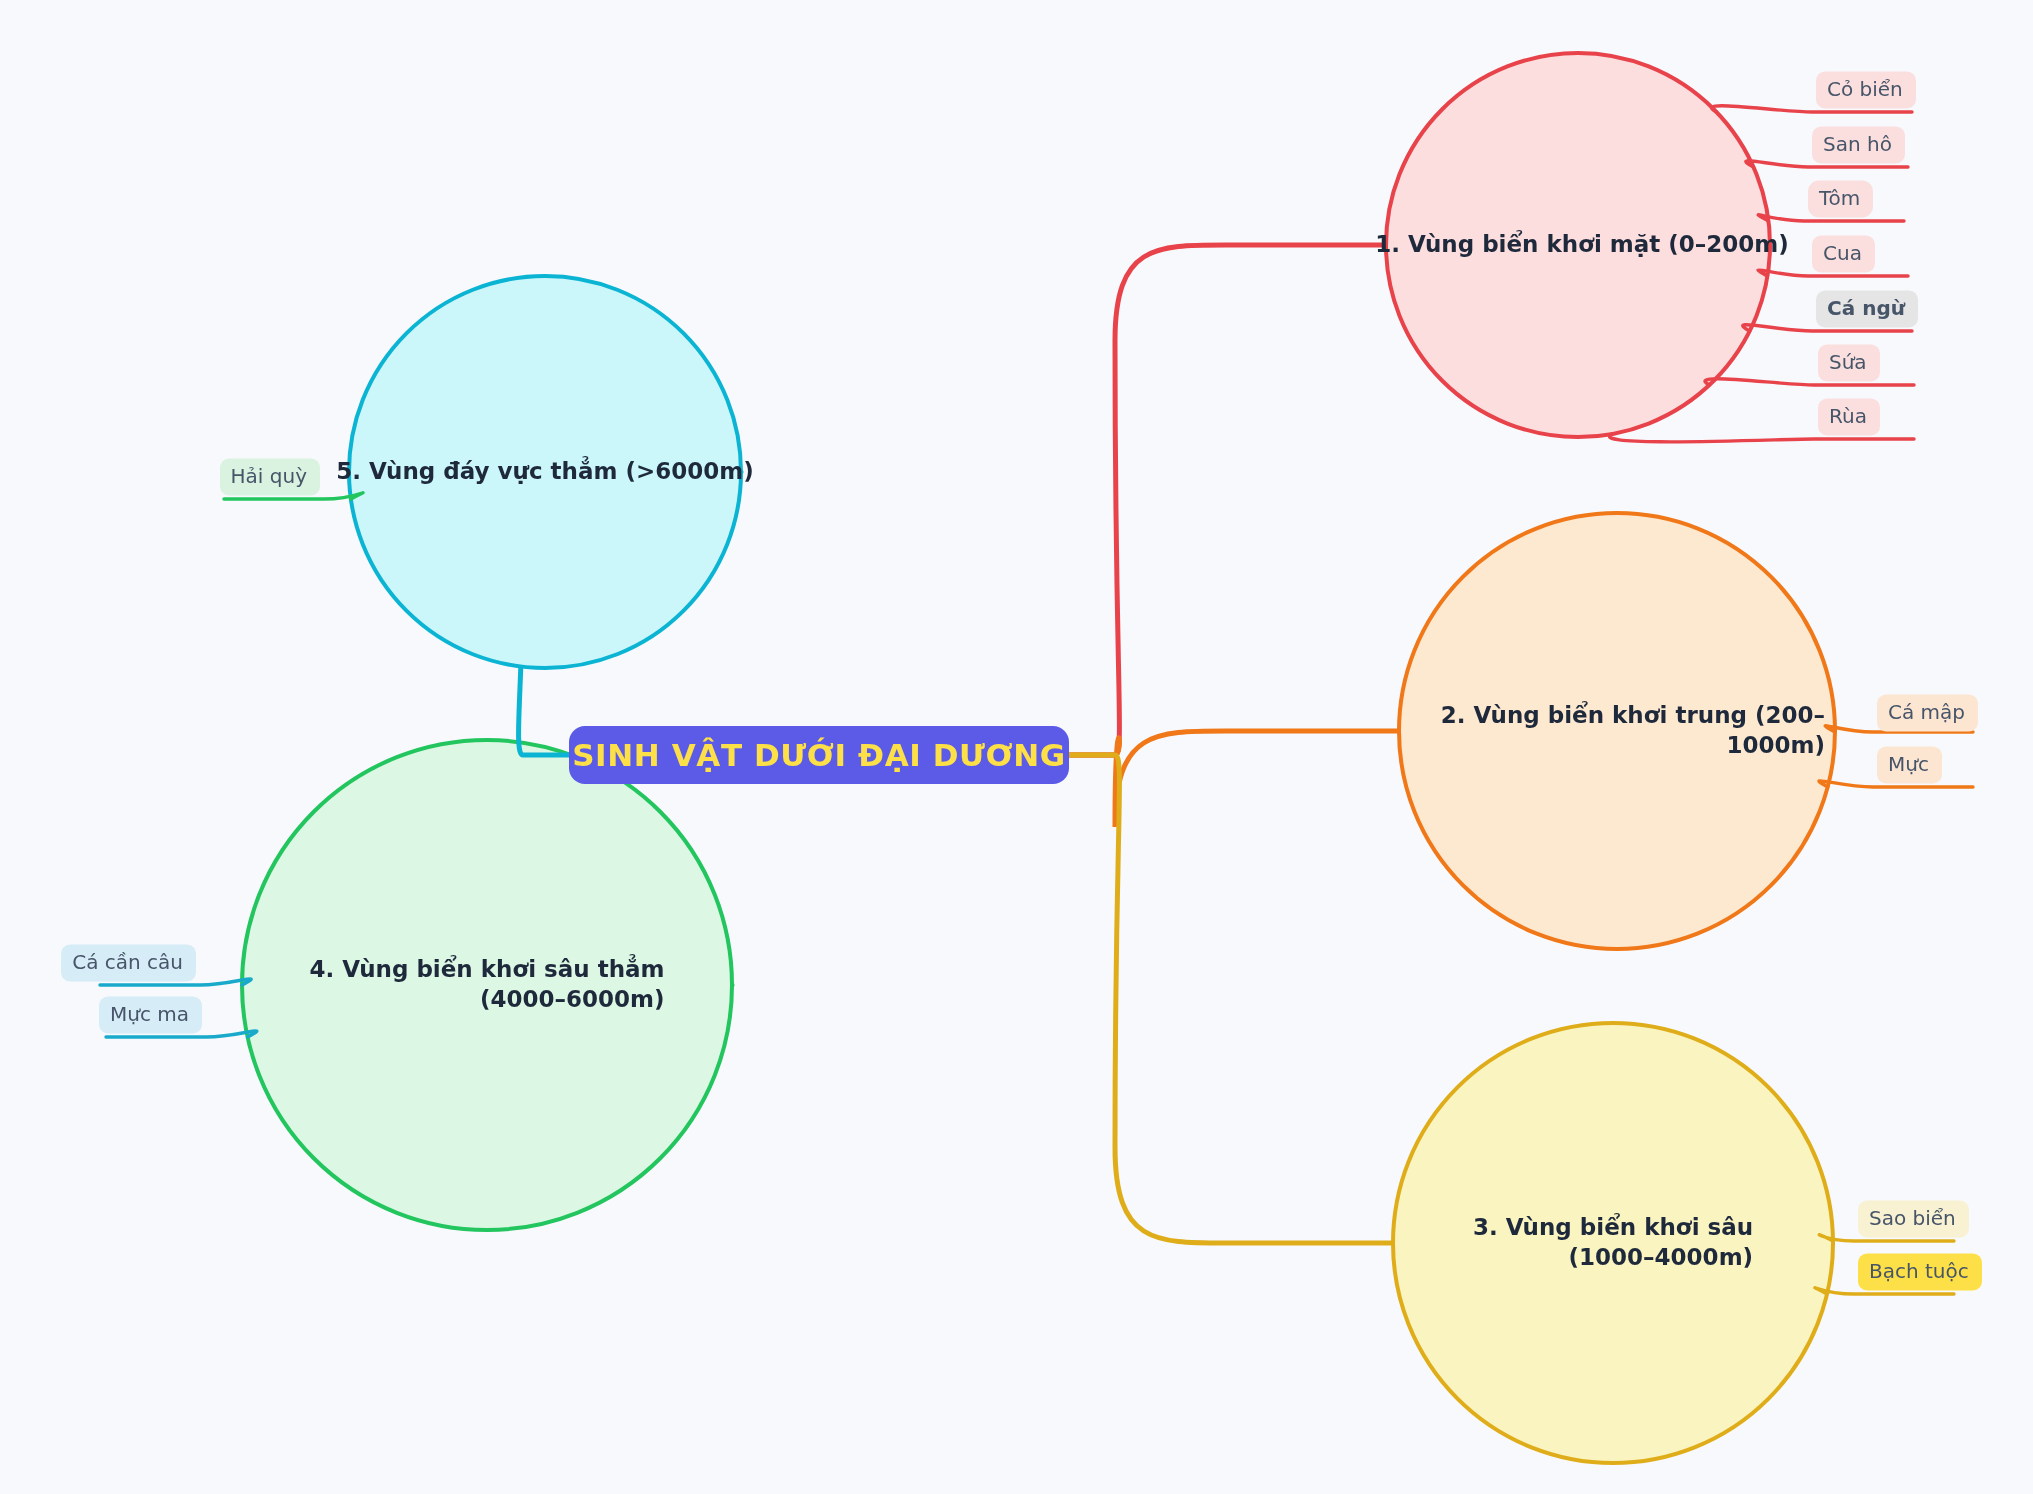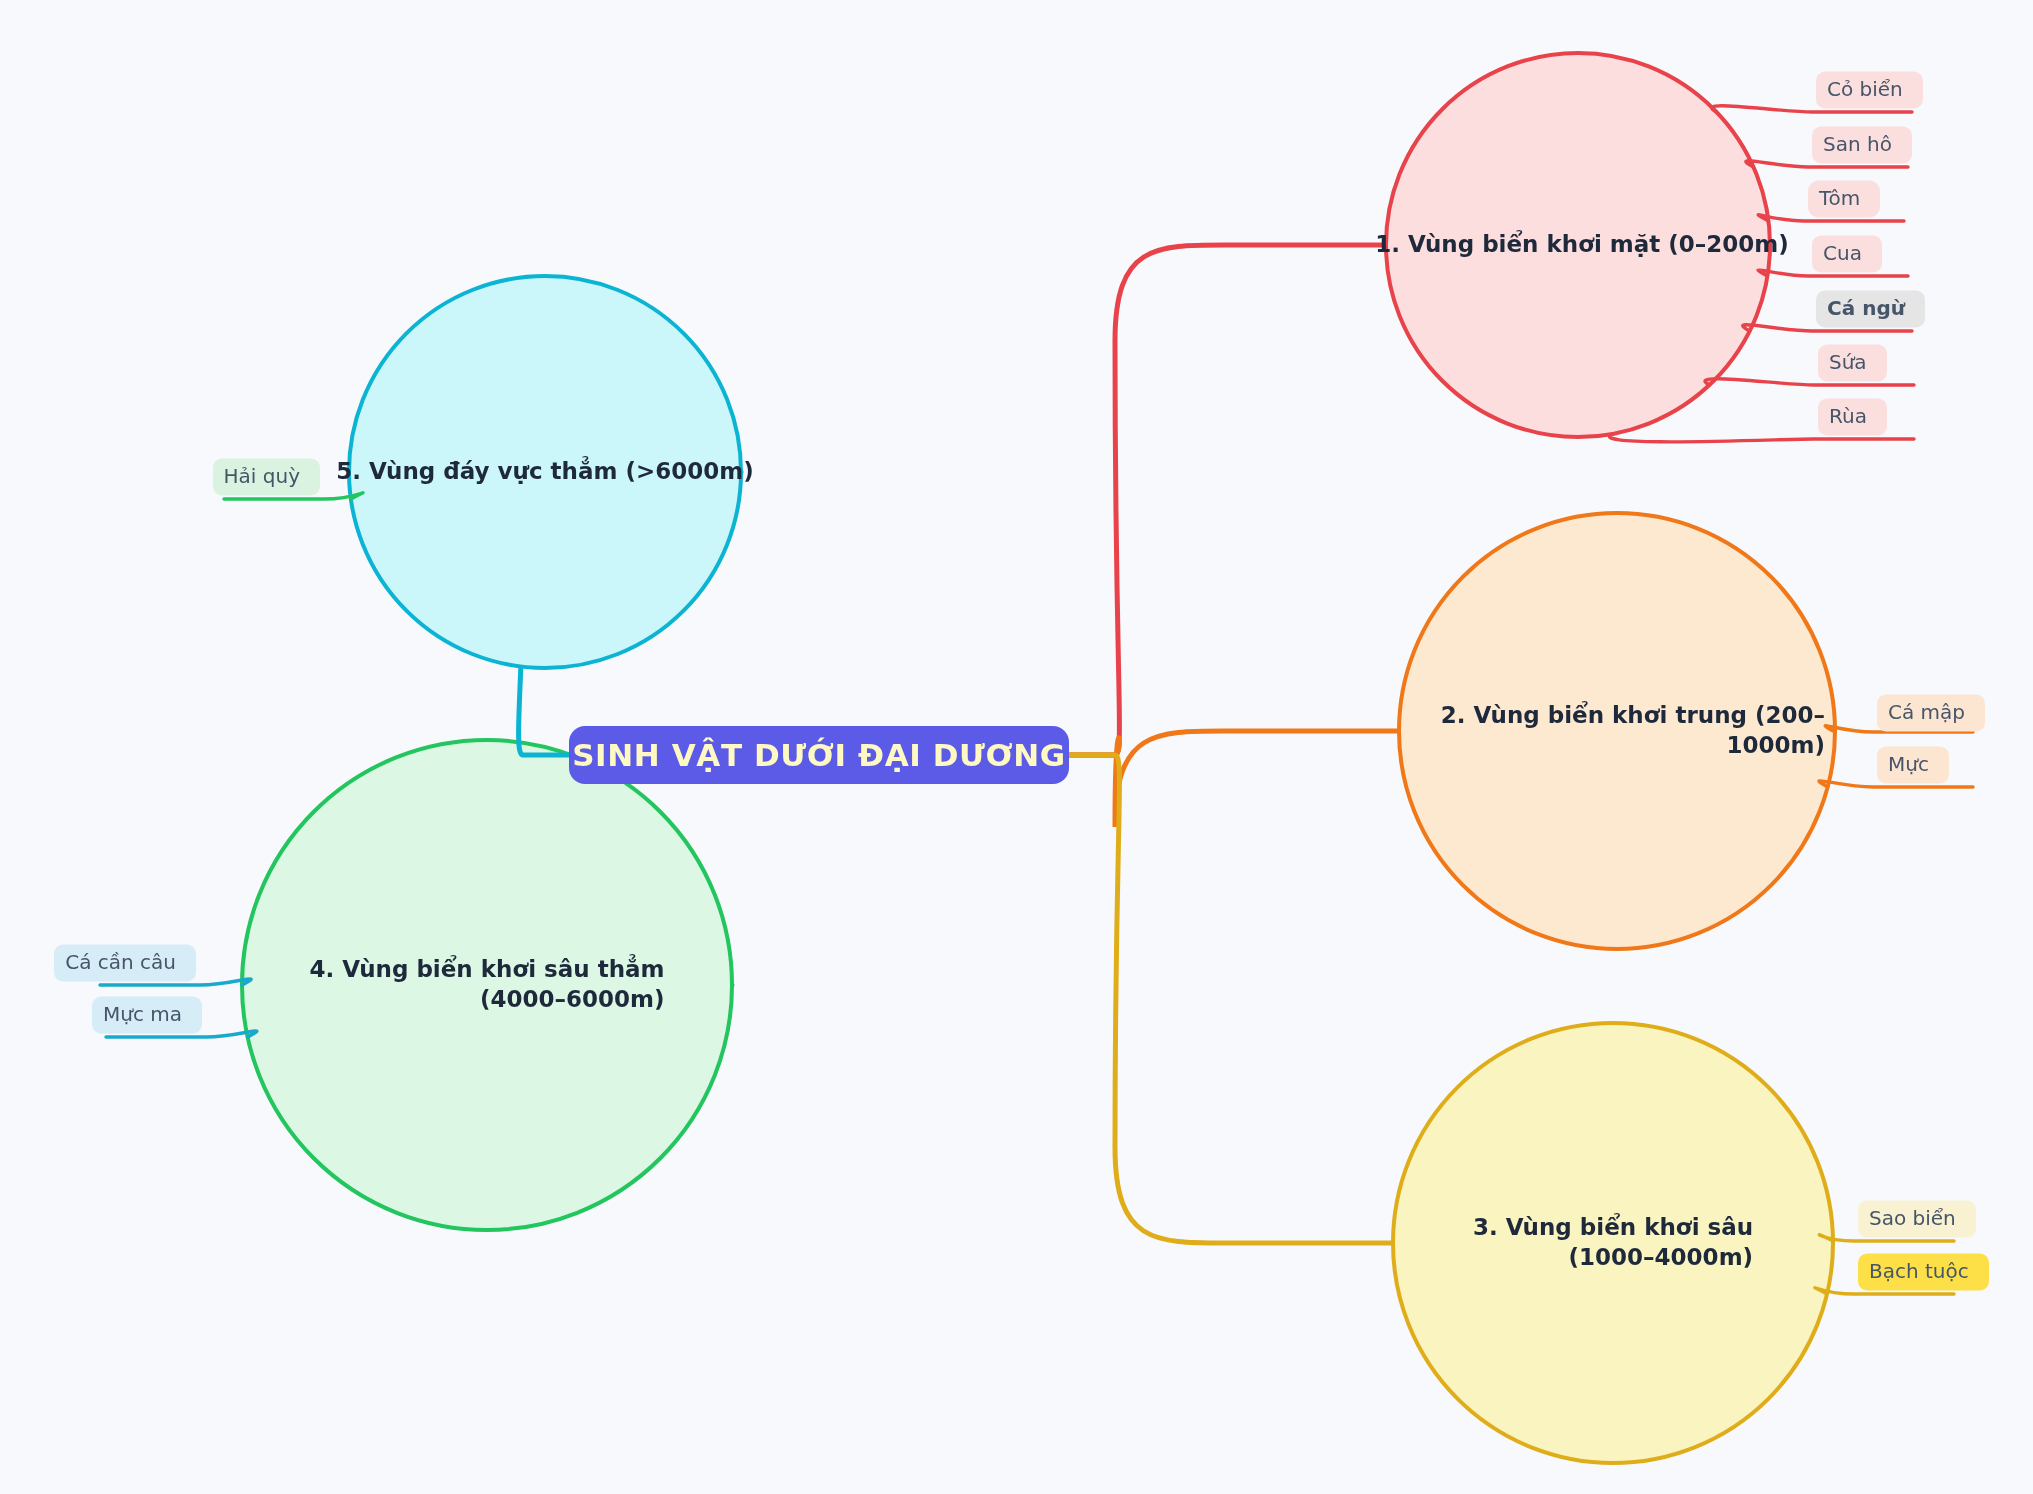--- a/index.html
+++ b/index.html
@@ -63,21 +63,21 @@
     pointer-events: none;
   }
 
   
   .leaf {
     position: absolute;
     transform: translateY(-50%);
     border-radius: 9px;
     font-size: 20px;
     color: #475569;
-    padding: 6px 20px 8px 11px;
+    padding: 6px 13px 8px 11px;
     white-space: nowrap;
     line-height: 1.15;
     box-sizing: border-box;
   }
   .leaf.right {  }
   .leaf.left  {  }
 </style>
 </head>
 <body>
 
@@ -175,15 +175,15 @@
       <div class="leaf right" style="background: rgb(248, 242, 210); top: 1219px; left: 1858px;">Sao biển</div>
       <div class="leaf right" style="background: #fde047; top: 1272px; left: 1858px;">Bạch tuộc</div>
       <div class="branch-label" style="left: 487px; top: 985px;">4. Vùng biển khơi sâu thẳm
 (4000–6000m)</div>
       <div class="leaf left" style="background: rgb(214, 236, 247); top: 963px; right: 1837px;">Cá cần câu</div>
       <div class="leaf left" style="background: rgb(214, 236, 247); top: 1015px; right: 1831px;">Mực ma</div>
       <div class="branch-label" style="left: 545px; top: 472px;">5. Vùng đáy vực thẳm (&gt;6000m)</div>
       <div class="leaf left" style="background: rgb(217, 243, 224); top: 477px; right: 1713px;">Hải quỳ</div>
     </div>
 
-  <div class="root-node" id="root-node" style="left: 569px; top: 726px; width: 500px; height: 58px; background: rgb(91, 91, 232); color: #fef9c3;">SINH VẬT DƯỚI ĐẠI DƯƠNG</div>
+  <div class="root-node" id="root-node" style="left: 569px; top: 726px; width: 500px; height: 58px; background: rgb(91, 91, 232); color: #fde047;">SINH VẬT DƯỚI ĐẠI DƯƠNG</div>
 
 </div>
 
 </body></html>

